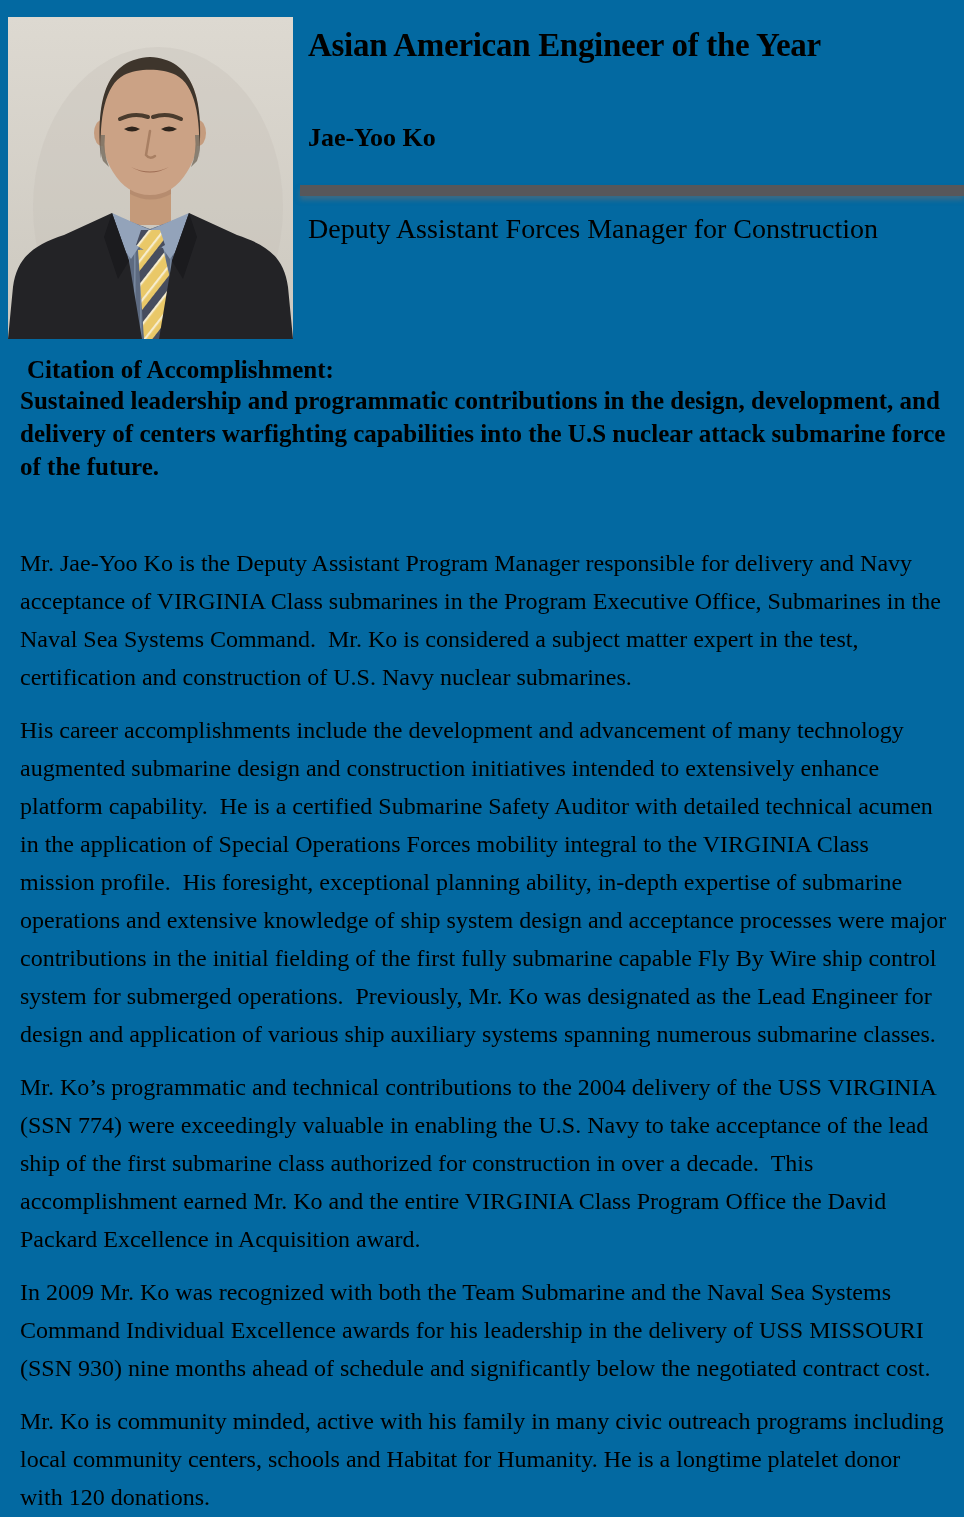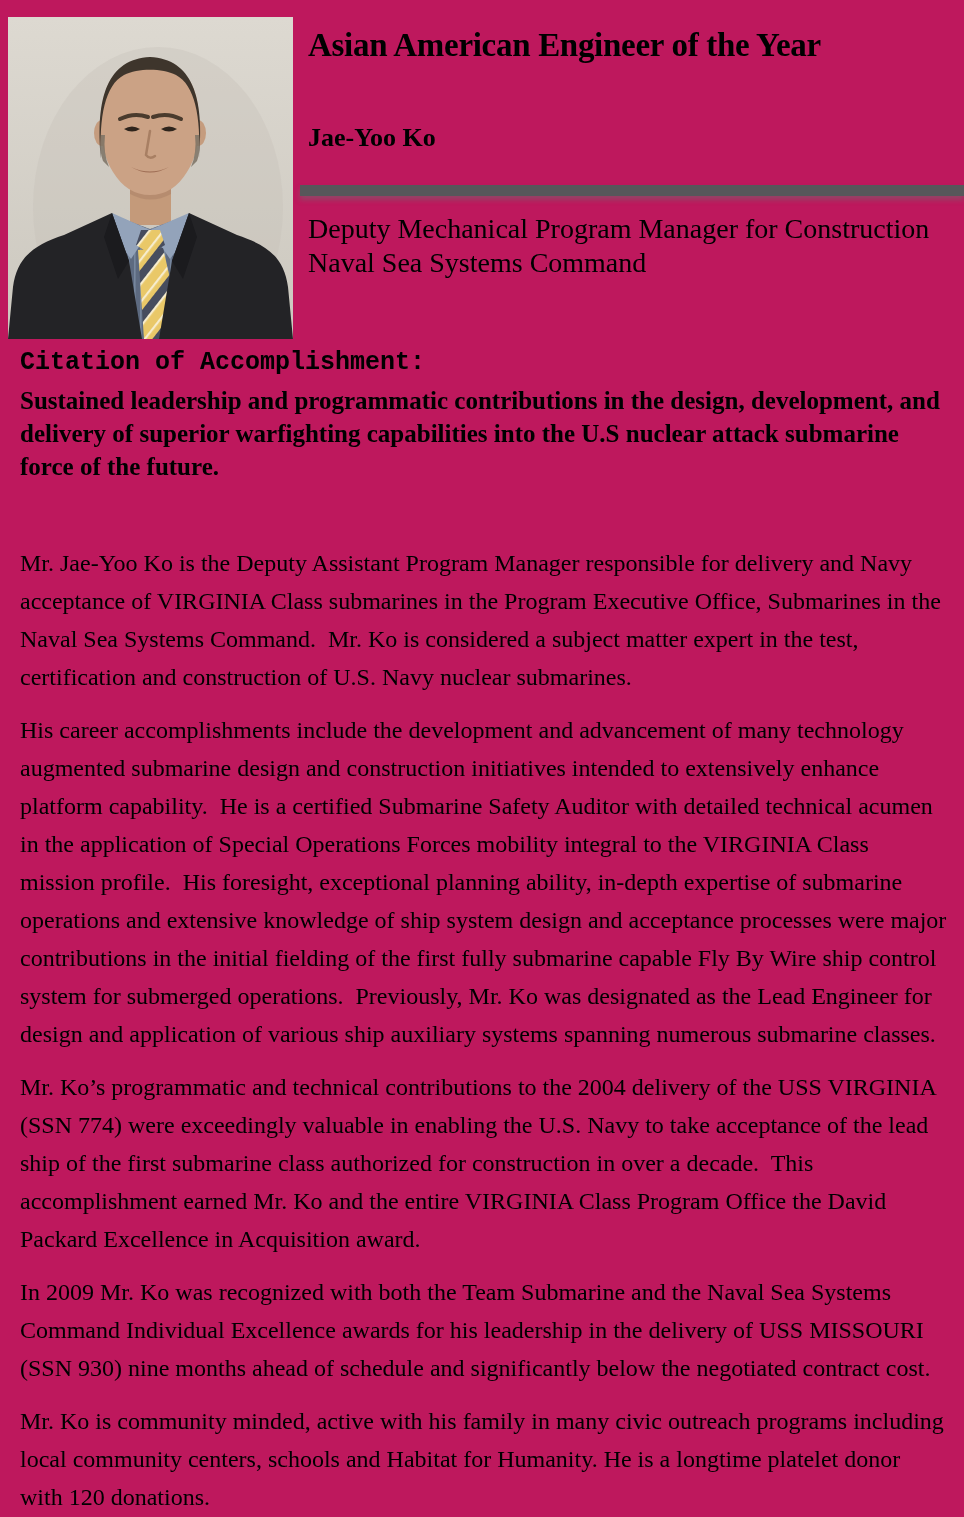--- a/index.html
+++ b/index.html
@@ -4,21 +4,21 @@
 <style>
   html, body {
     margin: 0;
     padding: 0;
     background: #ffffff;
   }
   .page {
     position: relative;
     width: 964px;
     height: 1517px;
-    background: #be185d;
+    background: #0369a1;
     overflow: hidden;
     font-family: "Liberation Serif", "DejaVu Serif", serif;
     color: #000000;
   }
   .photo {
     position: absolute;
     left: 8px;
     top: 17px;
     width: 285px;
     height: 322px;
@@ -59,25 +59,24 @@
     left: 308px;
     top: 212px;
     margin: 0;
     font-size: 28px;
     line-height: 34px;
   }
   .citation-heading {
     position: absolute;
     left: 20px;
     top: 348px;
-    margin: 0;
+    margin: 7px;
     font-size: 25px;
     font-weight: bold;
     line-height: 30px;
-    font-family: Liberation Mono, monospace;
   }
   .citation-text {
     position: absolute;
     left: 20px;
     top: 384px;
     width: 930px;
     margin: 0;
     font-size: 25px;
     font-weight: bold;
     line-height: 33px;
@@ -156,26 +155,25 @@
       <path d="M285 322 L280 270 C 276 240 259 228 229 218 L181 196 L164 244 L151 322 Z" fill="#232326"></path>
       <path d="M104 196 L121 244 L110 262 L96 220 Z" fill="#1b1b1e"></path>
       <path d="M181 196 L164 244 L175 262 L189 220 Z" fill="#1b1b1e"></path>
     </svg>
   </div>
 
   <h1 class="award-title">Asian American Engineer of the Year</h1>
   <h2 class="honoree-name">Jae-Yoo Ko</h2>
   <div class="divider" style="background-color: rgb(87, 87, 90);"></div>
   <div class="title-lines">
-    <div>Deputy Mechanical Program Manager for Construction</div>
-    <div>Naval Sea Systems Command</div>
+    <div>Deputy Assistant Forces Manager for Construction</div>
   </div>
 
   <h3 class="citation-heading">Citation of Accomplishment:</h3>
-  <p class="citation-text">Sustained leadership and programmatic contributions in the design, development, and delivery of superior warfighting capabilities into the U.S nuclear attack submarine force of the future.</p>
+  <p class="citation-text">Sustained leadership and programmatic contributions in the design, development, and delivery of centers warfighting capabilities into the U.S nuclear attack submarine force of the future.</p>
 
   <main class="bio">
     <p>Mr. Jae-Yoo Ko is the Deputy Assistant Program Manager responsible for delivery and Navy acceptance of VIRGINIA Class submarines in the Program Executive Office, Submarines in the Naval Sea Systems Command.  Mr. Ko is considered a subject matter expert in the test, certification and construction of U.S. Navy nuclear submarines.</p>
     <p>His career accomplishments include the development and advancement of many technology augmented submarine design and construction initiatives intended to extensively enhance platform capability.  He is a certified Submarine Safety Auditor with detailed technical acumen in the application of Special Operations Forces mobility integral to the VIRGINIA Class mission profile.  His foresight, exceptional planning ability, in-depth expertise of submarine operations and extensive knowledge of ship system design and acceptance processes were major contributions in the initial fielding of the first fully submarine capable Fly By Wire ship control system for submerged operations.  Previously, Mr. Ko was designated as the Lead Engineer for design and application of various ship auxiliary systems spanning numerous submarine classes.</p>
     <p>Mr. Ko’s programmatic and technical contributions to the 2004 delivery of the USS VIRGINIA (SSN 774) were exceedingly valuable in enabling the U.S. Navy to take acceptance of the lead ship of the first submarine class authorized for construction in over a decade.  This accomplishment earned Mr. Ko and the entire VIRGINIA Class Program Office the David Packard Excellence in Acquisition award.</p>
     <p>In 2009 Mr. Ko was recognized with both the Team Submarine and the Naval Sea Systems Command Individual Excellence awards for his leadership in the delivery of USS MISSOURI (SSN 930) nine months ahead of schedule and significantly below the negotiated contract cost.</p>
     <p>Mr. Ko is community minded, active with his family in many civic outreach programs including local community centers, schools and Habitat for Humanity. He is a longtime platelet donor with 120 donations.</p>
   </main>
 
 </div>

